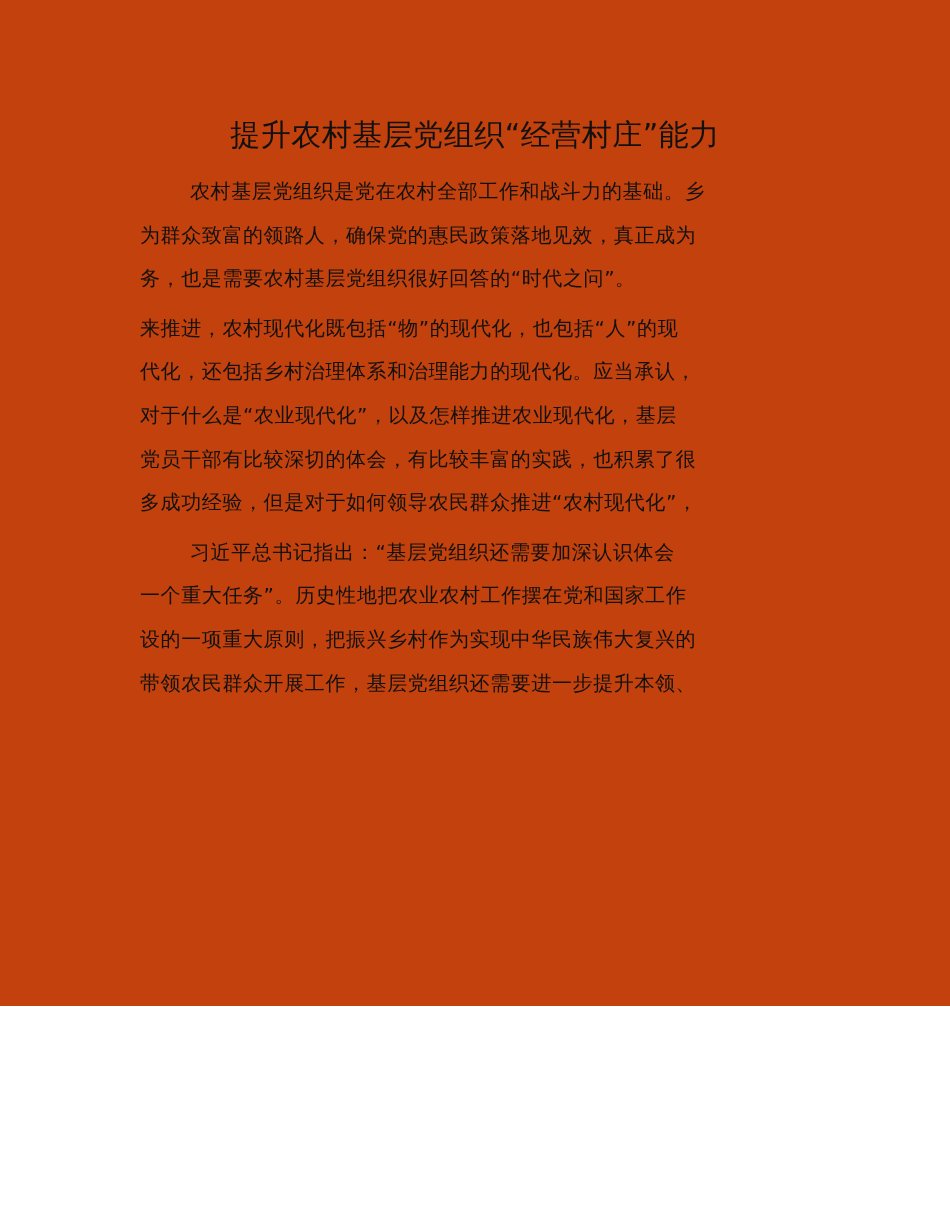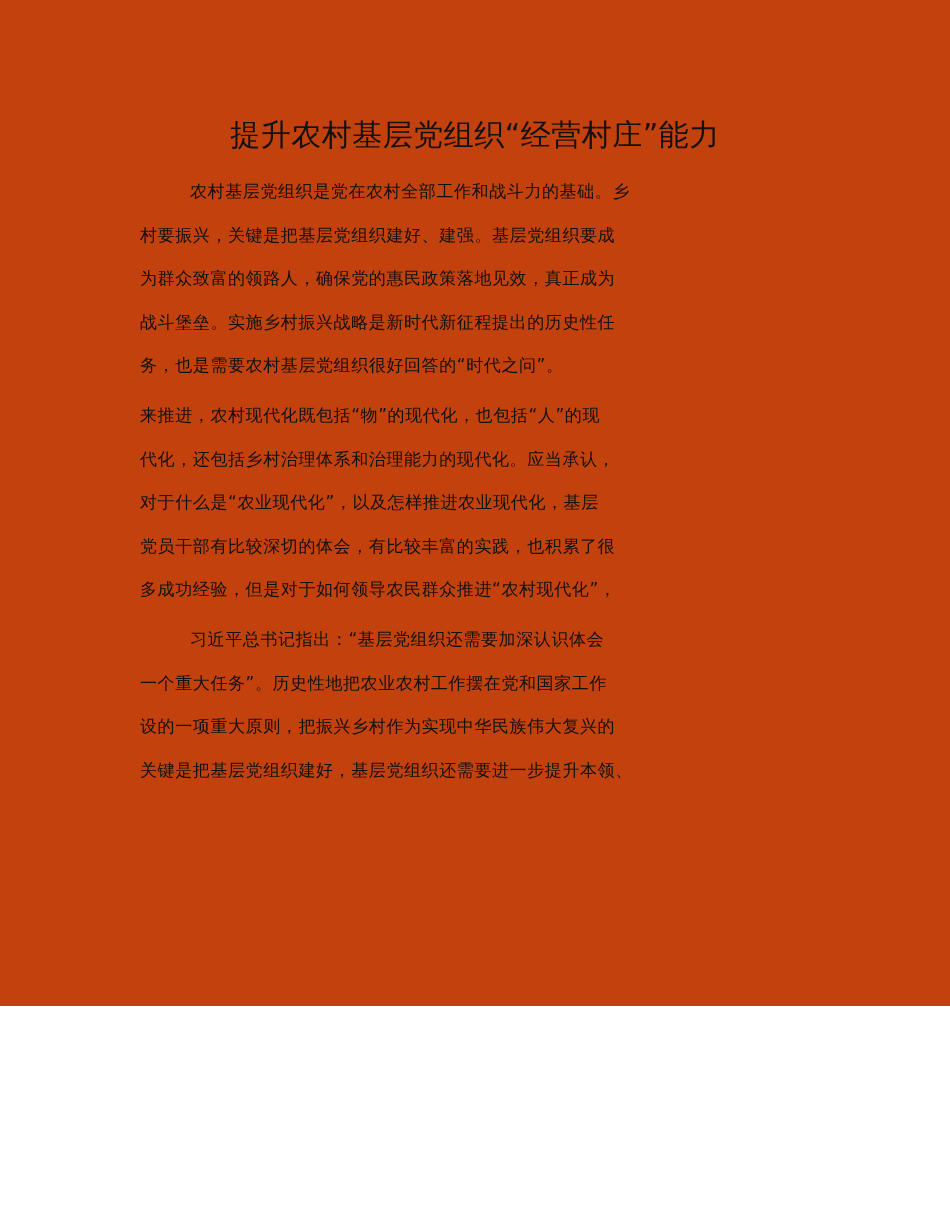--- a/index.html
+++ b/index.html
@@ -3,45 +3,43 @@
 <meta charset="utf-8">
 <style>
   html, body { margin: 0; padding: 0; background: #ffffff; }
   body { width: 950px; height: 1230px; position: relative; overflow: hidden;
          font-family: "DejaVu Sans", "Liberation Sans", sans-serif; color: #111111; }
   .page { position: absolute; left: 0; top: 0; width: 950px; height: 1006px; background: #c2410c; }
   .title { position: absolute; left: 0; top: 112px; width: 950px; text-align: center;
            font-size: 30px; line-height: 46px; letter-spacing: 0.5px; color: #111; }
   .body { position: absolute; left: 140px; top: 170px; width: 700px; }
   .para { margin: 0 0 6px 0; }
-  .line { display: block; font-size: 17px; line-height: 43.6px; height: 43.6px;
+  .line { display: block; font-size: 20px; line-height: 43.6px; height: 43.6px;
           white-space: nowrap; letter-spacing: 0.6px; color: #111; }
   .indent { padding-left: 50px; }
 </style>
 </head>
 <body>
 
 <div class="page">
   <div class="title">提升农村基层党组织“经营村庄”能力</div>
 
   <div class="body">
     <div class="para">
       <span class="line indent">农村基层党组织是党在农村全部工作和战斗力的基础。乡</span>
-      <span class="line">村要振兴，关键是把基层党组织建好、建强。基层党组织要成</span>
       <span class="line">为群众致富的领路人，确保党的惠民政策落地见效，真正成为</span>
-      <span class="line">战斗堡垒。实施乡村振兴战略是新时代新征程提出的历史性任</span>
       <span class="line">务，也是需要农村基层党组织很好回答的“时代之问”。</span>
     </div>
     <div class="para">
       <span class="line">来推进，农村现代化既包括“物”的现代化，也包括“人”的现</span>
       <span class="line">代化，还包括乡村治理体系和治理能力的现代化。应当承认，</span>
       <span class="line">对于什么是“农业现代化”，以及怎样推进农业现代化，基层</span>
       <span class="line">党员干部有比较深切的体会，有比较丰富的实践，也积累了很</span>
       <span class="line">多成功经验，但是对于如何领导农民群众推进“农村现代化”，</span>
     </div>
     <div class="para">
       <span class="line indent">习近平总书记指出：“基层党组织还需要加深认识体会</span>
       <span class="line">一个重大任务”。历史性地把农业农村工作摆在党和国家工作</span>
       <span class="line">设的一项重大原则，把振兴乡村作为实现中华民族伟大复兴的</span>
-      <span class="line">关键是把基层党组织建好，基层党组织还需要进一步提升本领、</span>
+      <span class="line">带领农民群众开展工作，基层党组织还需要进一步提升本领、</span>
     </div>
   </div>
 </div>
 
 </body></html>

